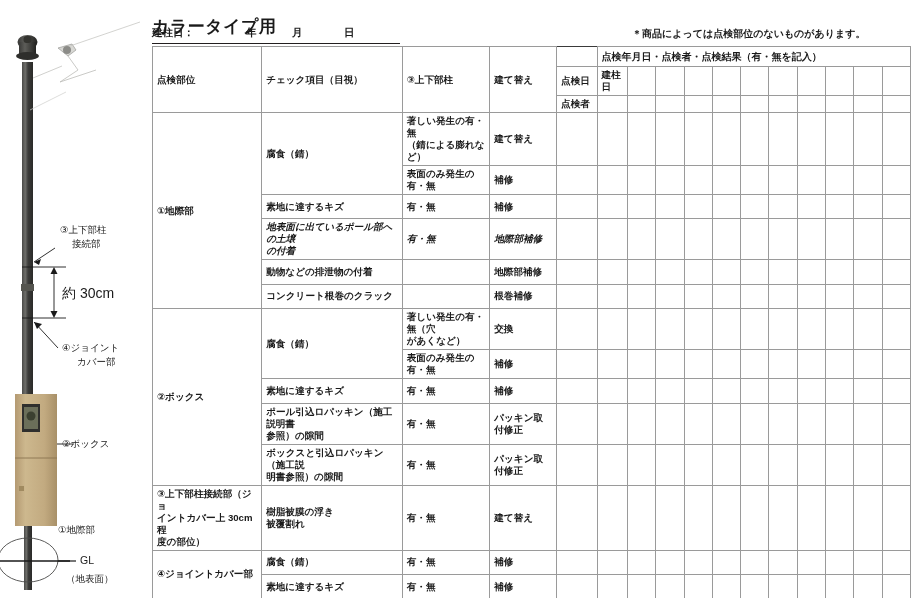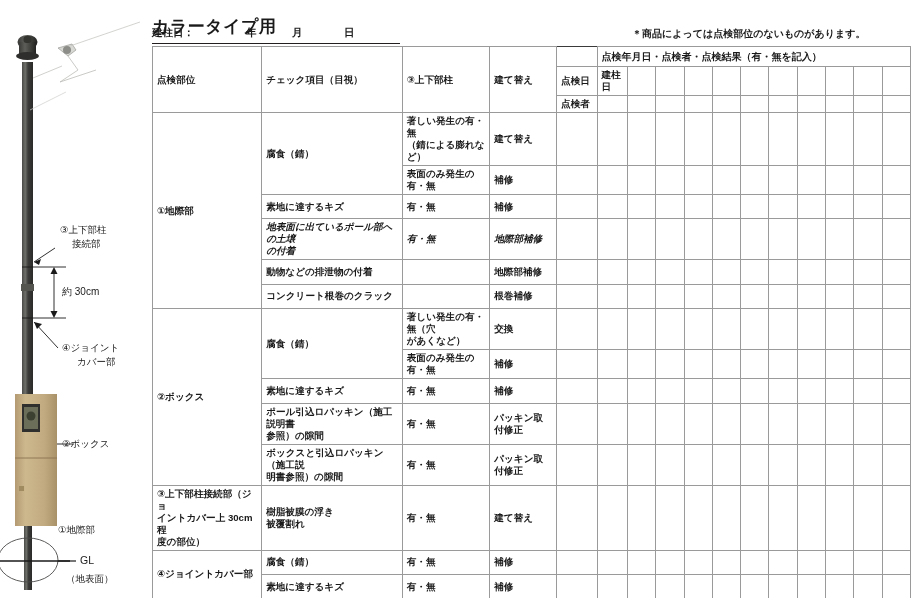--- a/index.html
+++ b/index.html
@@ -19,21 +19,21 @@
   .dg-label{
     position:absolute;
     font-size:9.5px;
     line-height:12.5px;
     color:#1a1a1a;
     letter-spacing:0px;
     white-space:nowrap;
   }
   .dg-dim{
     position:absolute;
-    font-size:10px;
+    font-size:14px;
     color:#1a1a1a;
     white-space:nowrap;
   }
 
   
   .title-row{position:absolute;left:152px;top:15px;width:759px;height:22px;}
   .title-main{
     position:absolute;left:0;top:0;
     font-size:17px;font-weight:bold;letter-spacing:0.5px;
     color:#1a1a1a;

